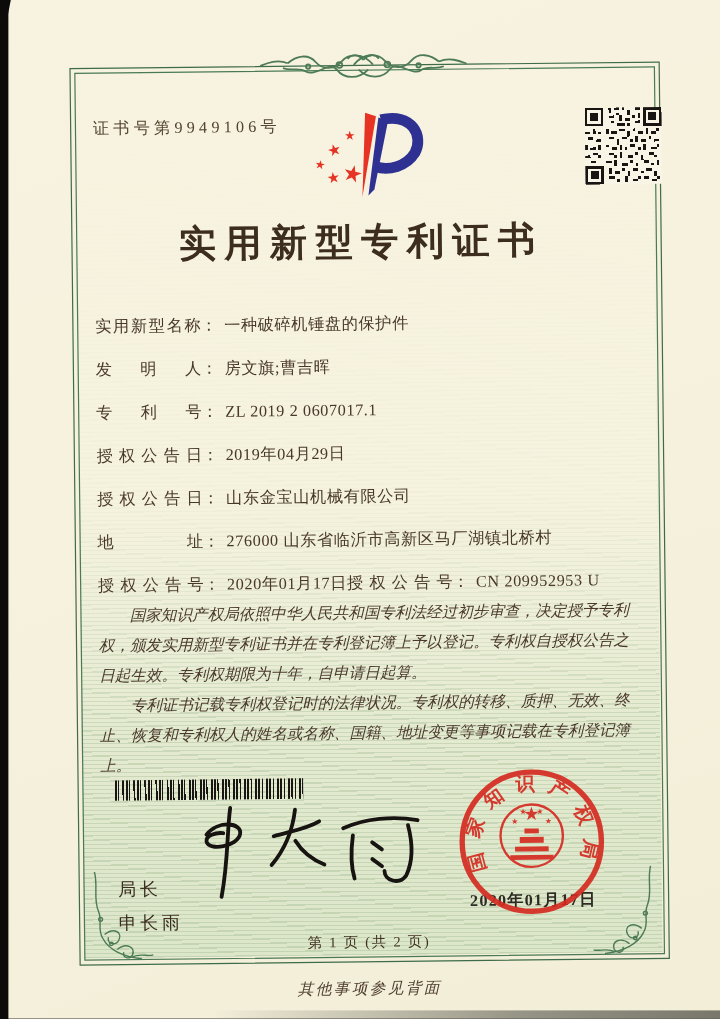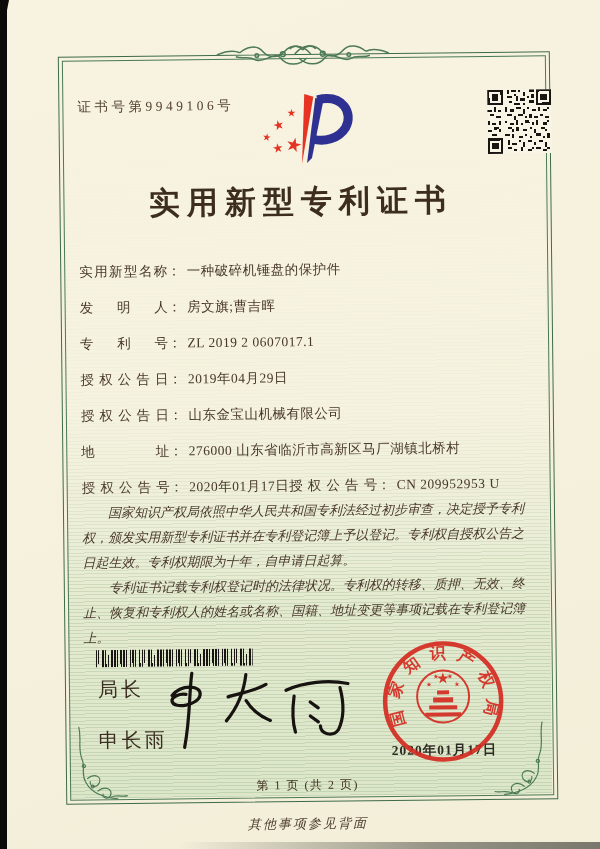--- a/index.html
+++ b/index.html
@@ -76,25 +76,25 @@
 
   .barcode{
     position:absolute;left:86px;top:648px;width:157px;height:17px;
     background:repeating-linear-gradient(90deg,
       #181512 0 1.6px,rgba(0,0,0,0) 1.6px 2.8px,
       #181512 2.8px 3.7px,rgba(0,0,0,0) 3.7px 6.4px,
       #181512 6.4px 8px,rgba(0,0,0,0) 8px 9.2px);
   }
 
   .director{
-    position:absolute;left:88px;top:674px;
-    font-size:20px;letter-spacing:3px;color:#3b2d20;
+    position:absolute;left:88px;top:730px;
+    font-size:15px;letter-spacing:3px;color:#3b2d20;
     font-family:"Liberation Sans","DejaVu Sans",sans-serif;
   }
-  .director .name{margin-top:24px;}
+  .director .name{margin-top:9px;}
   .signature{position:absolute;left:152px;top:666px;}
 
   .seal{position:absolute;left:370px;top:640px;opacity:.9;z-index:6;}
   .seal-date{
     position:absolute;left:381px;top:743px;z-index:5;
     font-size:13.5px;font-weight:bold;letter-spacing:1px;color:#2e2a24;
   }
 
   .page-info{
     position:absolute;left:0;top:777px;width:100%;text-align:center;

